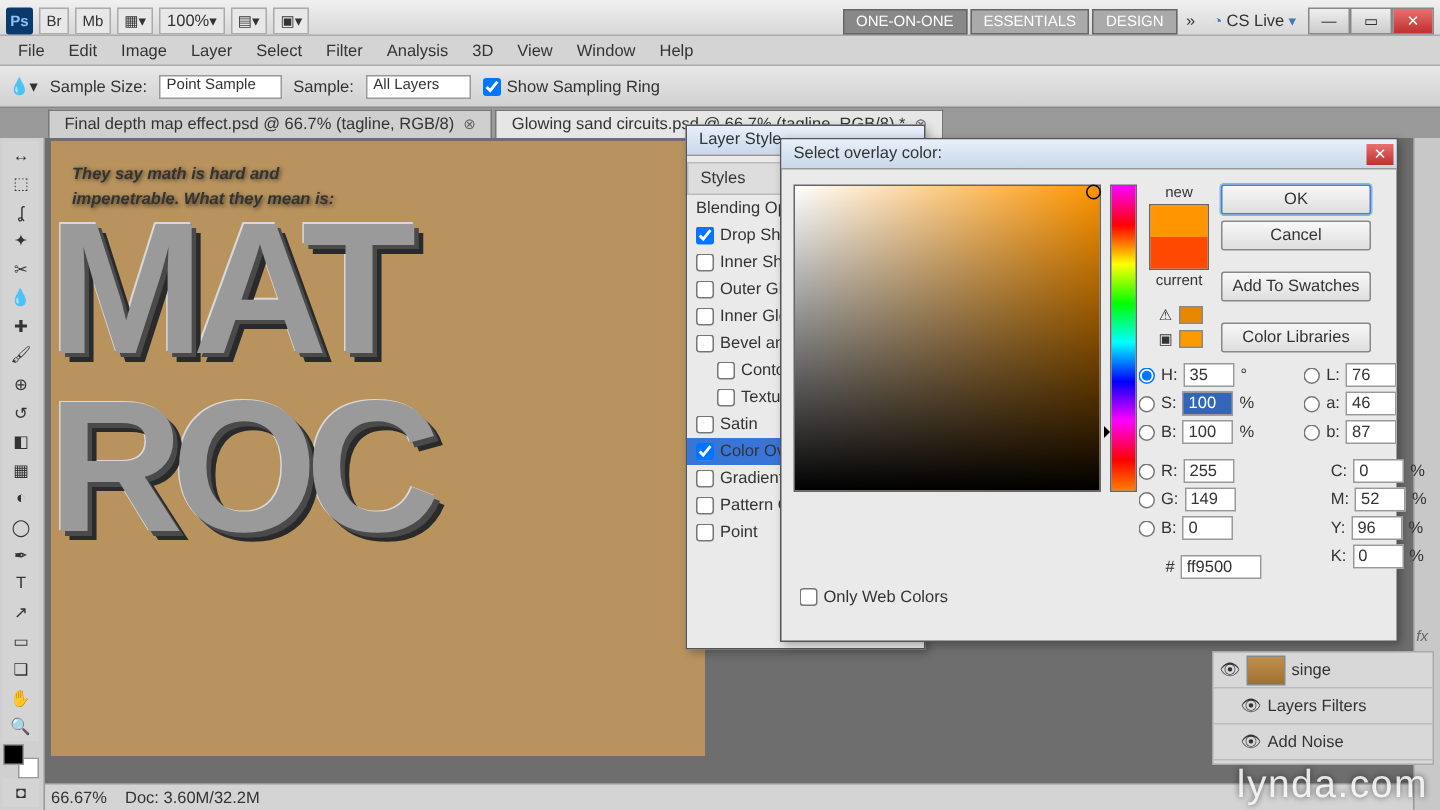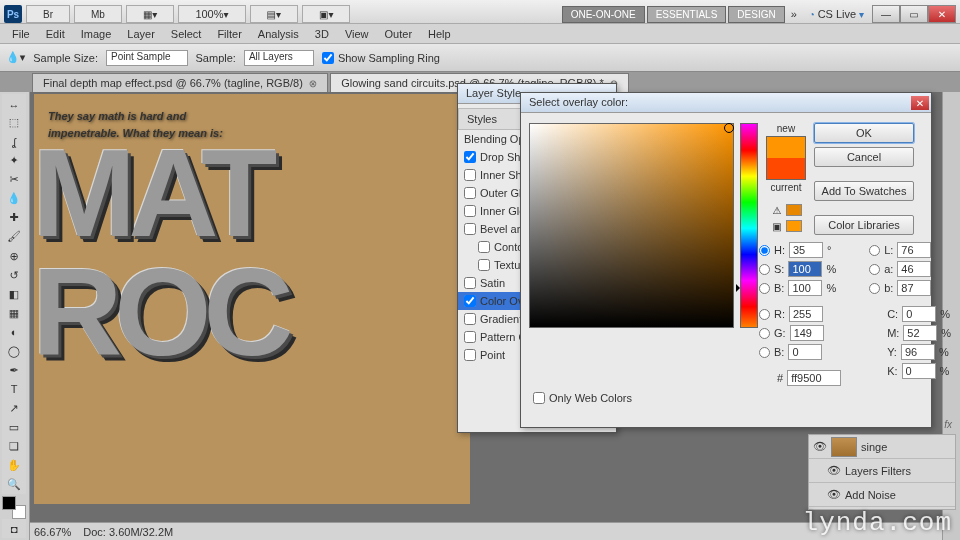--- a/index.html
+++ b/index.html
@@ -1,21 +1,21 @@
 <!DOCTYPE html>
 <html><head>
 <meta charset="utf-8">
 <style>
 *{margin:0;padding:0;box-sizing:border-box;font-family:Tahoma,Arial,sans-serif;font-size:11px;color:#333}
 body{background:#000;width:960px;height:540px;overflow:hidden;position:relative}
 .app{background:#d4d4d4;width:960px;height:540px;position:relative}
 .titlebar{height:24px;background:linear-gradient(#f0f0f0,#d8d8d8);border-bottom:1px solid #aaa;display:flex;align-items:flex-end;justify-content:space-between;padding:0 4px}
 .titlebar-left{display:flex;gap:4px;align-items:center}
 .ps-icon{width:18px;height:18px;background:#0a3a6b;color:#8cc4ff;display:flex;align-items:center;justify-content:center;font-weight:bold;font-size:10px;border-radius:2px}
-.tb-btn{background:#e8e8e8;border:1px solid #aaa;height:18px;padding:0 16px;display:flex;align-items:center;font-size:10px}
+.tb-btn{background:#e8e8e8;border:1px solid #aaa;height:18px;padding:0 4px;display:flex;align-items:center;font-size:10px}
 .titlebar-right{display:flex;gap:2px;align-items:center}
 .workspace-btn{background:#888;color:#fff;padding:2px 8px;font-size:10px;border:1px solid #666}
 .cslive{color:#3a7abf;padding:0 6px;font-size:10px}
 .win-controls{display:flex}
 .win-btn{width:28px;height:18px;background:linear-gradient(#eee,#ccc);border:1px solid #888;display:flex;align-items:center;justify-content:center;font-size:10px}
 .win-close{background:linear-gradient(#e87070,#c03030);color:#fff}
 .menubar{height:20px;background:#d4d4d4;display:flex;align-items:center;padding:0 4px;border-bottom:1px solid #aaa}
 .menu-item{padding:2px 8px;font-size:11px}
 .optionsbar{height:28px;background:linear-gradient(#e8e8e8,#d0d0d0);border-bottom:1px solid #888;display:flex;align-items:center;padding:0 6px;gap:8px;font-size:10px}
 .opt-combo{background:#fff;border:1px solid #999;height:16px;padding:0 16px 0 4px;font-size:10px;position:relative;min-width:70px}
@@ -80,21 +80,21 @@
 .cp-webonly input{width:12px;height:12px}
 
 
 .layers-peek{position:absolute;right:4px;bottom:30px;width:148px;height:76px;background:#d8d8d8;border:1px solid #aaa;font-size:10px;z-index:2}
 .lp-row{display:flex;align-items:center;gap:4px;height:24px;border-bottom:1px solid #bbb;padding:0 4px}
 .lp-thumb{width:26px;height:20px;background:linear-gradient(#c09050,#a07030);border:1px solid #888}
 .lp-eye{width:14px;height:14px;display:flex;align-items:center;justify-content:center}
 .lp-sub{padding-left:18px}
 .fxbadge{position:absolute;right:8px;bottom:110px;font-style:italic;font-size:10px;color:#666;z-index:2}
 
-.watermark{position:absolute;right:8px;bottom:2px;color:rgba(255,255,255,0.85);font-size:26px;letter-spacing:1px;font-family:Liberation Mono, monospace;z-index:30;text-shadow:0 0 4px rgba(0,0,0,0.6)}
+.watermark{position:absolute;right:8px;bottom:2px;color:rgba(255,255,255,0.85);font-size:26px;letter-spacing:1px;font-family:Liberation Sans, sans-serif;z-index:30;text-shadow:0 0 4px rgba(0,0,0,0.6)}
 </style>
 </head>
 <body>
 
 <div class="app">
 
   <div class="titlebar">
     <div class="titlebar-left">
       <div class="ps-icon">Ps</div>
       <div class="tb-btn">Br</div>
@@ -121,21 +121,21 @@
   <div class="menubar">
     <span class="menu-item">File</span>
     <span class="menu-item">Edit</span>
     <span class="menu-item">Image</span>
     <span class="menu-item">Layer</span>
     <span class="menu-item">Select</span>
     <span class="menu-item">Filter</span>
     <span class="menu-item">Analysis</span>
     <span class="menu-item">3D</span>
     <span class="menu-item">View</span>
-    <span class="menu-item">Outer</span>
+    <span class="menu-item">Window</span>
     <span class="menu-item">Help</span>
   </div>
 
   <div class="optionsbar">
     <span>💧▾</span>
     <span>Sample Size:</span>
     <span class="opt-combo">Point Sample</span>
     <span>Sample:</span>
     <span class="opt-combo">All Layers</span>
     <label class="opt-check">

